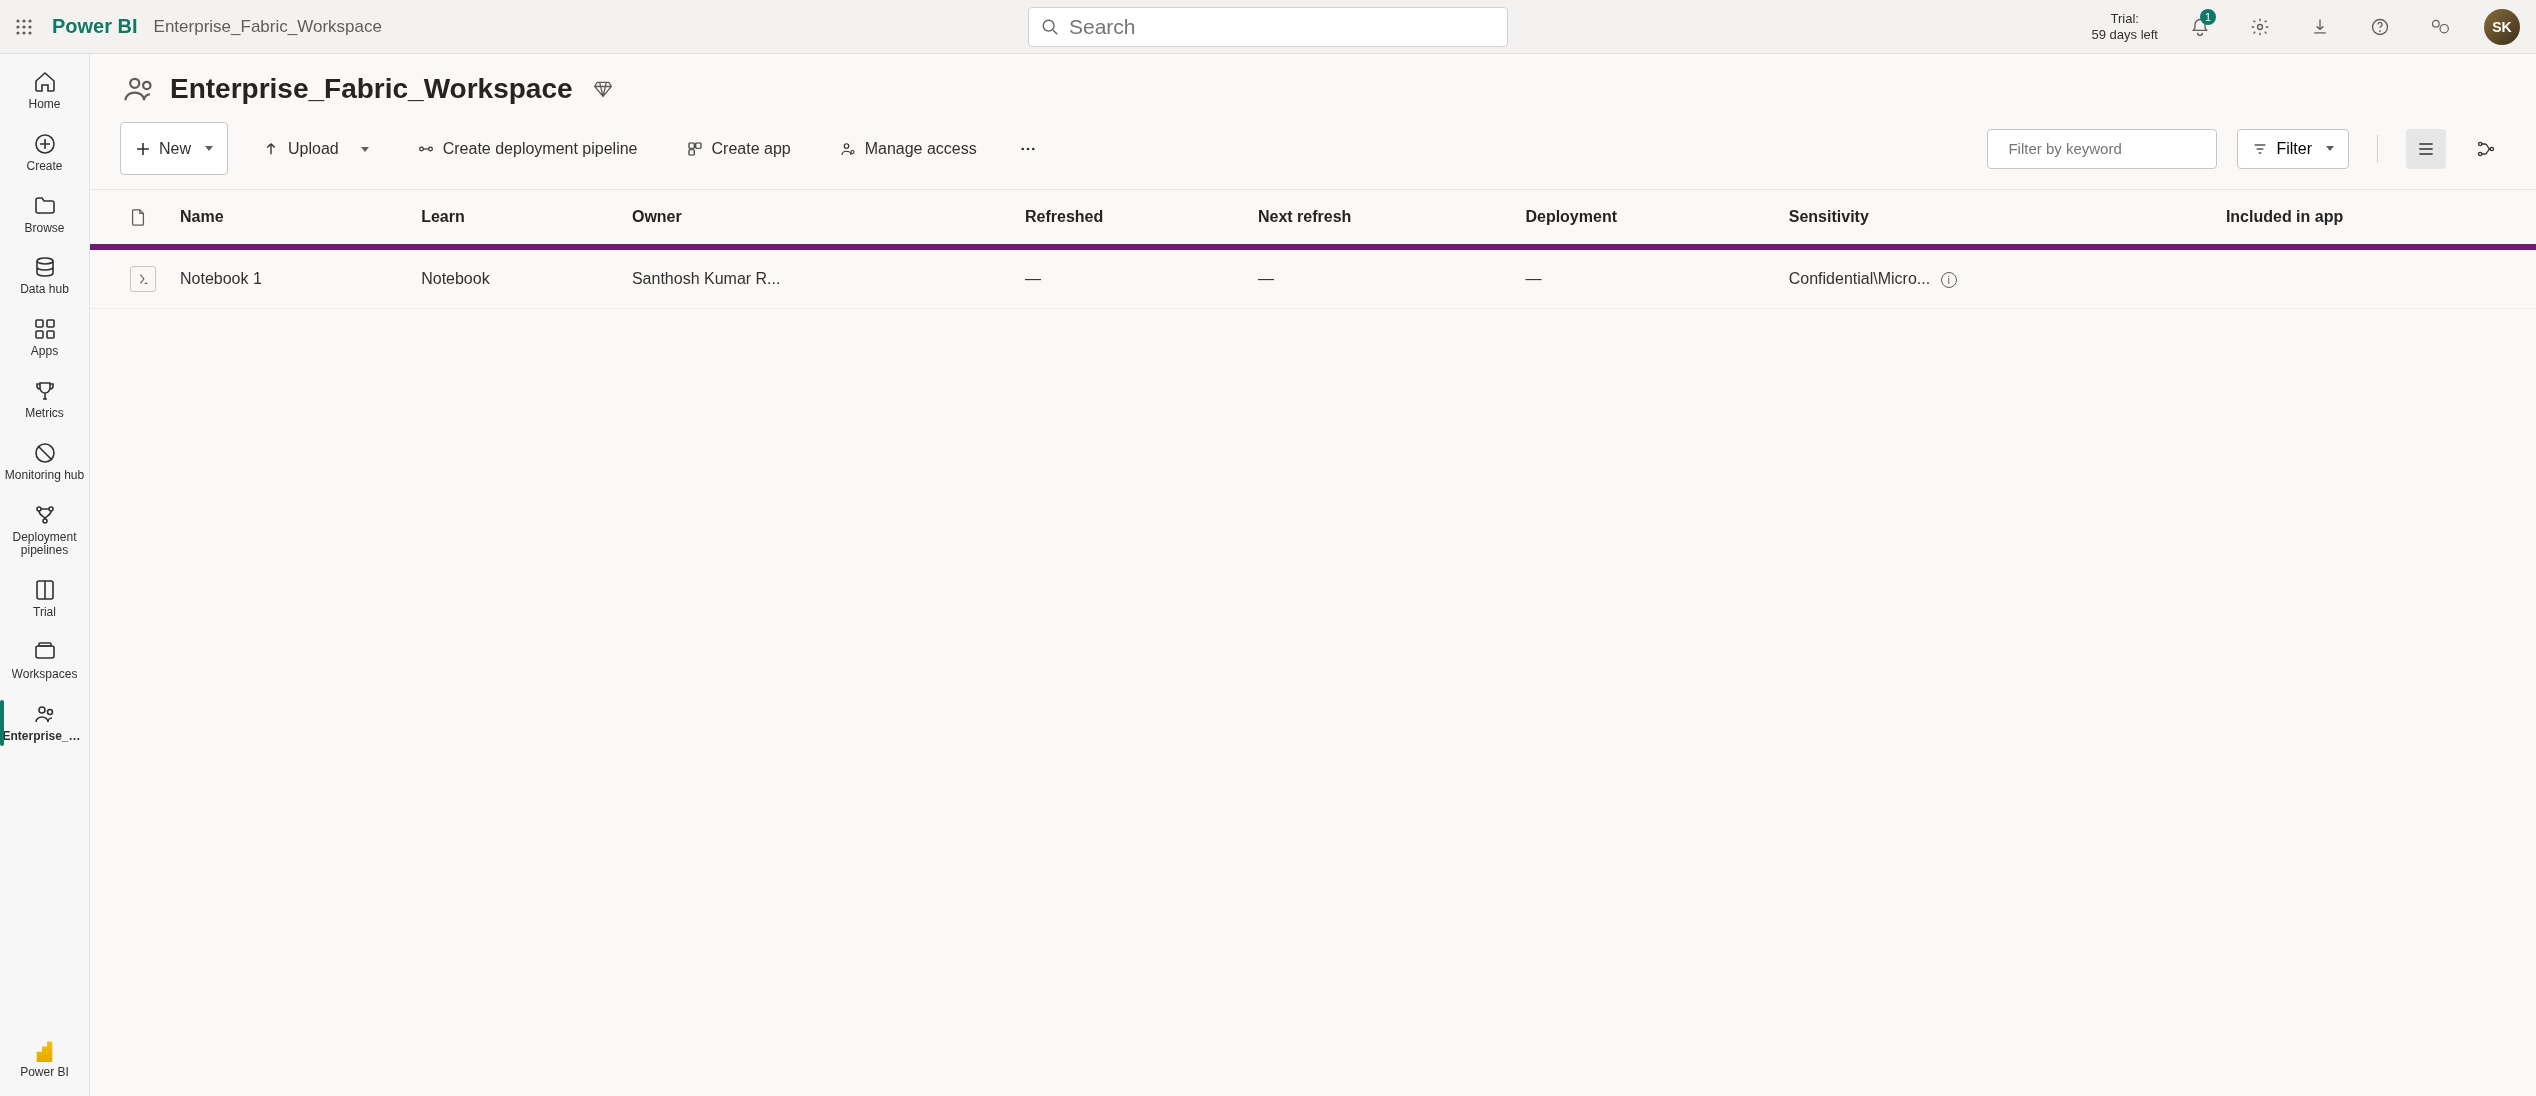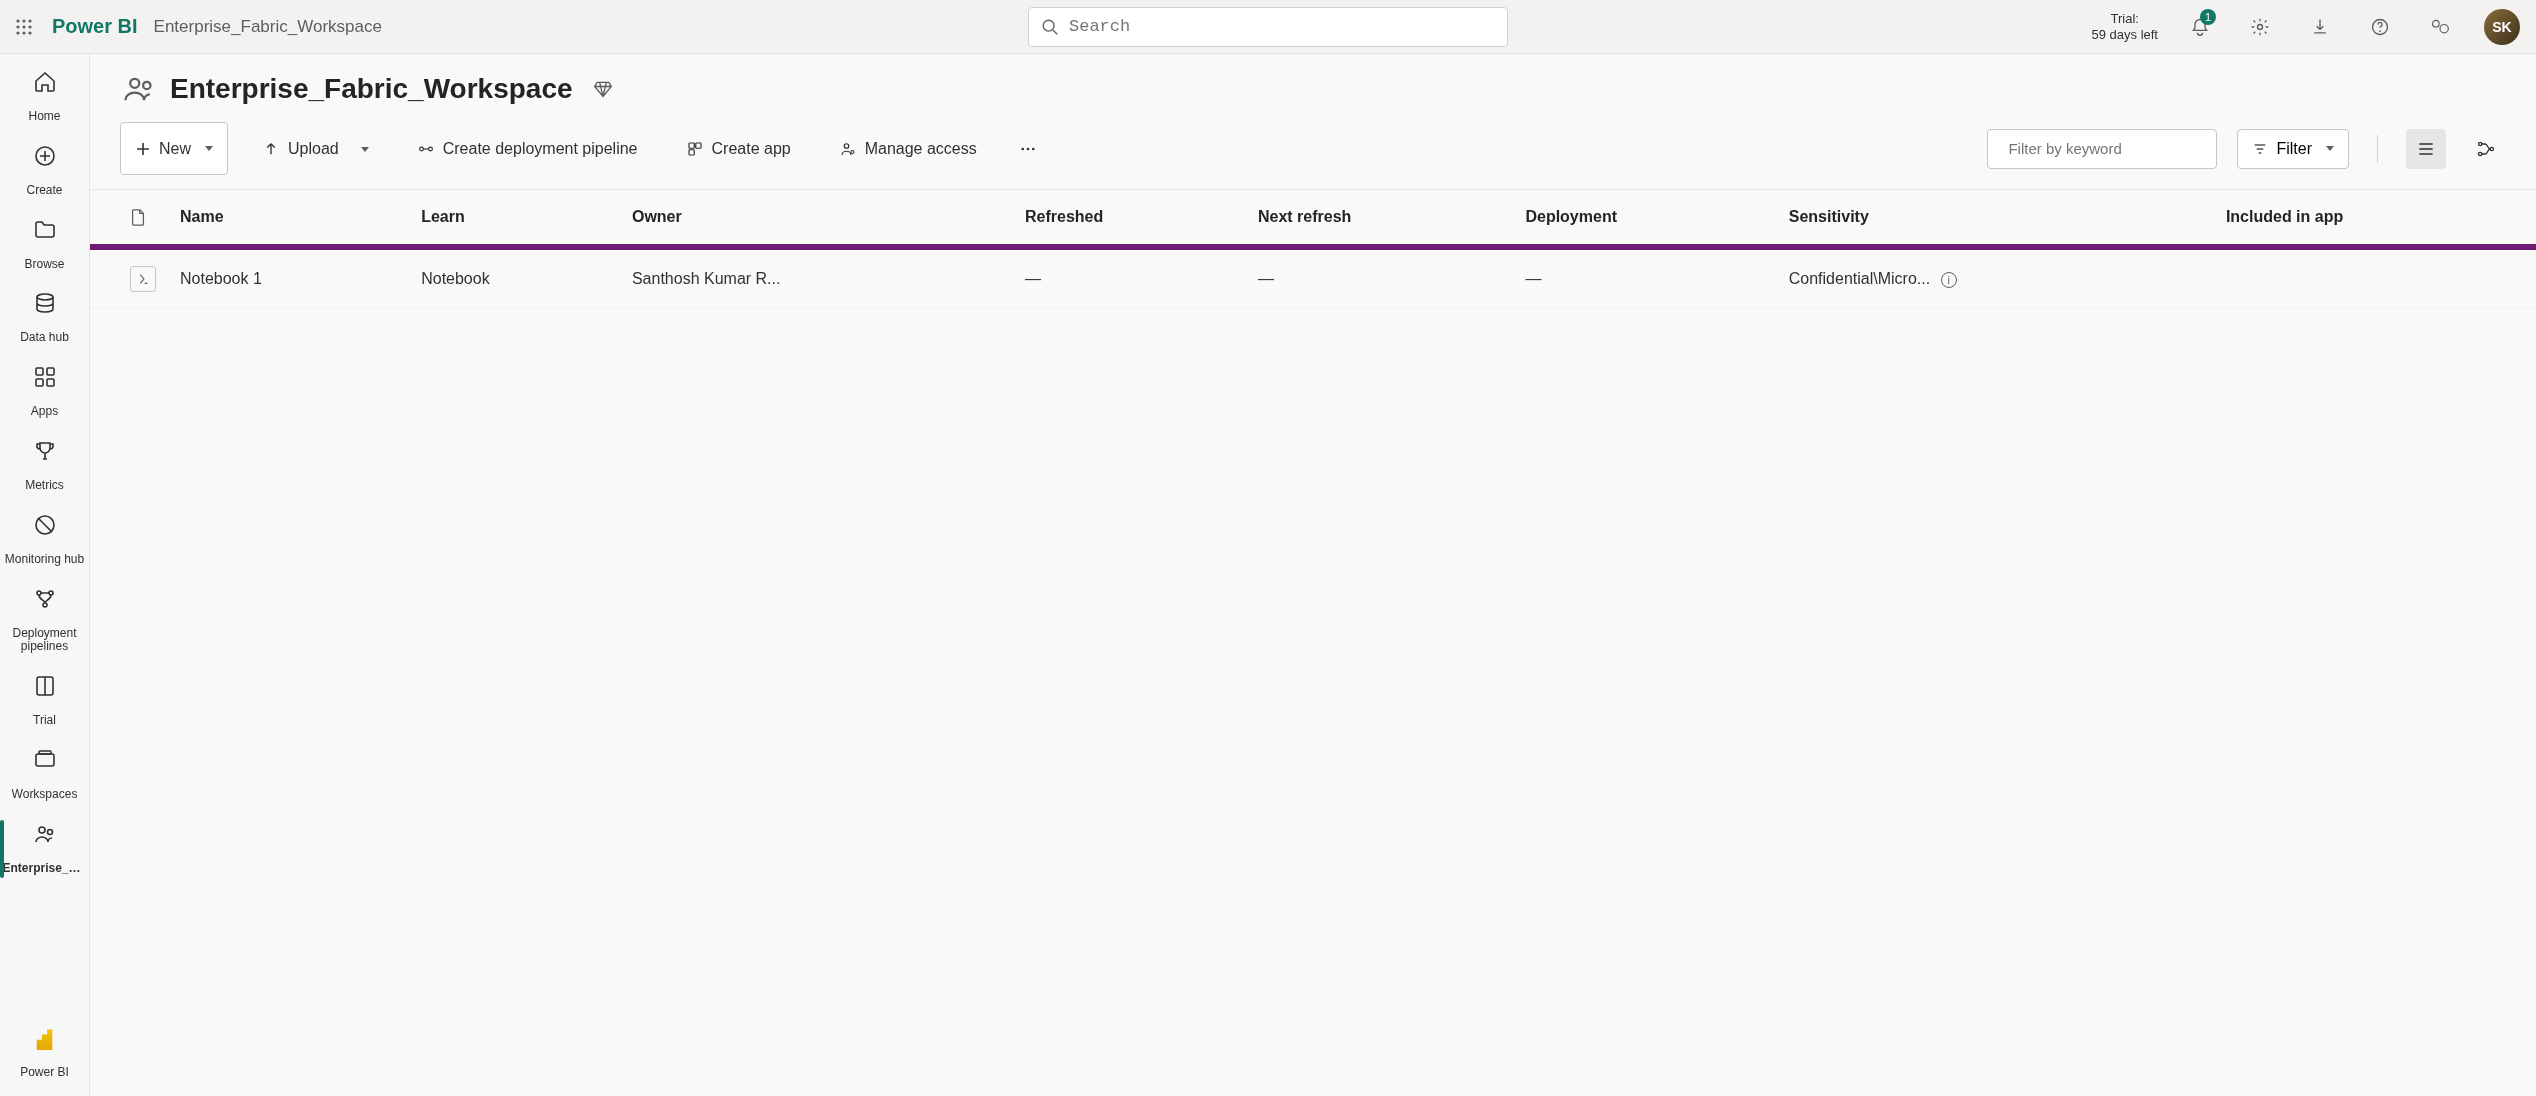--- a/index.html
+++ b/index.html
@@ -18,36 +18,36 @@
 .waffle { width: 32px; height: 32px; display: flex; align-items: center; justify-content: center; cursor: pointer; color: #605e5c; }
 .brand { color: #117865; font-weight: 600; font-size: 20px; cursor: pointer; }
 .breadcrumb-workspace { color: #605e5c; font-size: 17px; margin-left: 4px; }
 .spacer-flex { flex: 1; }
 .search-wrap { position: absolute; left: 50%; transform: translateX(-50%); width: 480px; }
 .search-box {
   display: flex; align-items: center; gap: 10px;
   height: 40px; background: #fff; border: 1px solid #d1d1d1;
   border-radius: 4px; padding: 0 12px; color: #605e5c;
 }
-.search-box input { border: none; outline: none; flex: 1; font-size: 17px; background: transparent; font-family: Liberation Mono, monospace; }
+.search-box input { border: none; outline: none; flex: 1; font-size: 21px; background: transparent; }
 .trial { text-align: center; font-size: 13px; color: #323130; line-height: 1.2; margin-right: 6px; }
 .hdr-icon { width: 48px; height: 48px; display: flex; align-items: center; justify-content: center; cursor: pointer; color: #605e5c; position: relative; }
 .badge { position: absolute; top: 6px; right: 8px; background: #117865; color: #fff; font-size: 11px; min-width: 16px; height: 16px; border-radius: 8px; display: flex; align-items: center; justify-content: center; padding: 0 4px; }
 .avatar { width: 36px; height: 36px; border-radius: 50%; background: linear-gradient(135deg,#8a6d3b,#3b2f1a); display:flex; align-items:center; justify-content:center; color:#fff; font-size:14px; font-weight:600; cursor:pointer; margin: 0 8px; }
 
 
 .shell { display: flex; height: calc(100% - 54px); }
 .left-nav {
   width: 90px; background: #f7f7f7; border-right: 1px solid #e6e6e6;
   display: flex; flex-direction: column; align-items: stretch; padding-top: 6px;
   position: relative;
 }
 .nav-item {
   display: flex; flex-direction: column; align-items: center; justify-content: center;
-  gap: 16px; padding: 10px 2px; cursor: pointer; color: #323130; font-size: 12px;
+  gap: 4px; padding: 10px 2px; cursor: pointer; color: #323130; font-size: 12px;
   text-align: center; line-height: 1.15; position: relative;
 }
 .nav-item svg { color: #323130; }
 .nav-item.active::before {
   content: ""; position: absolute; left: 0; top: 8px; bottom: 8px; width: 4px;
   background: #117865; border-radius: 2px;
 }
 .nav-item.active { font-weight: 600; }
 .nav-label { max-width: 84px; overflow: hidden; text-overflow: ellipsis; white-space: nowrap; }
 .nav-item .multi { white-space: normal; }

